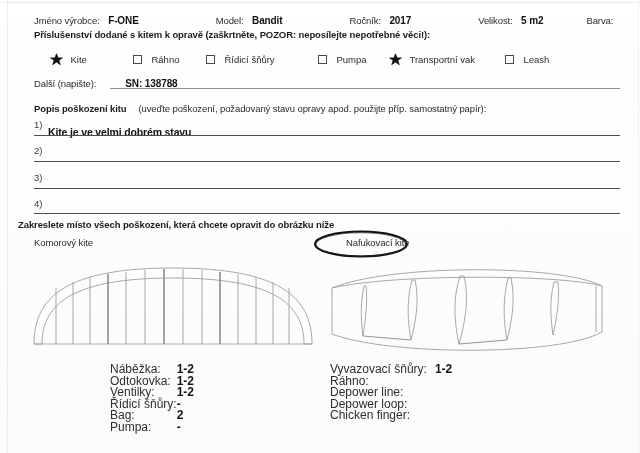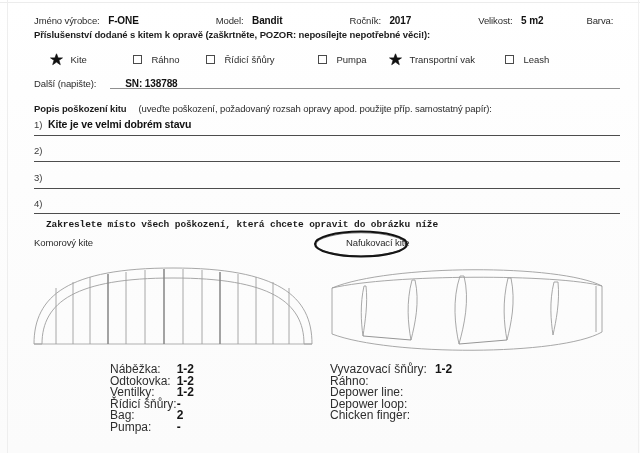--- a/index.html
+++ b/index.html
@@ -70,27 +70,27 @@
     background: #8f8f8f;
   }
 
   
   #popis-row { left: 34px; top: 98px; }
 
   .numline { position: absolute; left: 34px; font-size: 9.5px; color: #3a3a3a; }
   .hrule { position: absolute; left: 34px; width: 586px; height: 1px; background: #4d4d4d; }
 
   #dmg1-text {
-    position: absolute; left: 48px; top: 118px;
+    position: absolute; left: 48px; top: 126px;
     font-size: 10.5px; font-weight: bold; color: #111;
     letter-spacing: -0.15px;
   }
 
   
-  #zakreslete { left: 46px; top: 219px; font-family: Liberation Mono, monospace; }
+  #zakreslete { left: 18px; top: 219px; }
   #komorovy { left: 34px; top: 237px; }
   #nafukovaci { left: 330px; top: 237px; padding-left: 16px; }
   #circle-ellipse { position: absolute; left: 311px; top: 229px; }
 
   
   #kite-left  { position: absolute; left: 28px;  top: 256px; }
   #kite-right { position: absolute; left: 330px; top: 256px; }
 
   
   .parts { position: absolute; font-size: 9px; color: #2e2e2e; }
@@ -175,21 +175,21 @@
   <div class="row" id="dalsi-row">
     <span class="lbl">Další (napište):</span>
     <span style="display:inline-block;width:20px"></span>
     <span class="val">SN: 138788</span>
   </div>
   <div id="dalsi-line"></div>
 
   <div class="row" id="popis-row">
     <span class="lbl-b">Popis poškození kitu</span>
     <span style="display:inline-block;width:3px"></span>
-    <span class="lbl">(uveďte poškození, požadovaný rozsah opravy apod. použijte příp. samostatný papír):</span>
+    <span class="lbl">(uveďte poškození, požadovaný stavu opravy apod. použijte příp. samostatný papír):</span>
   </div>
 
   <div class="numline" style="top:119px">1)</div>
   <div id="dmg1-text">Kite je ve velmi dobrém stavu</div>
   <div class="hrule" style="top:135px"></div>
 
   <div class="numline" style="top:145px">2)</div>
   <div class="hrule" style="top:161px"></div>
 
   <div class="numline" style="top:172px">3)</div>

